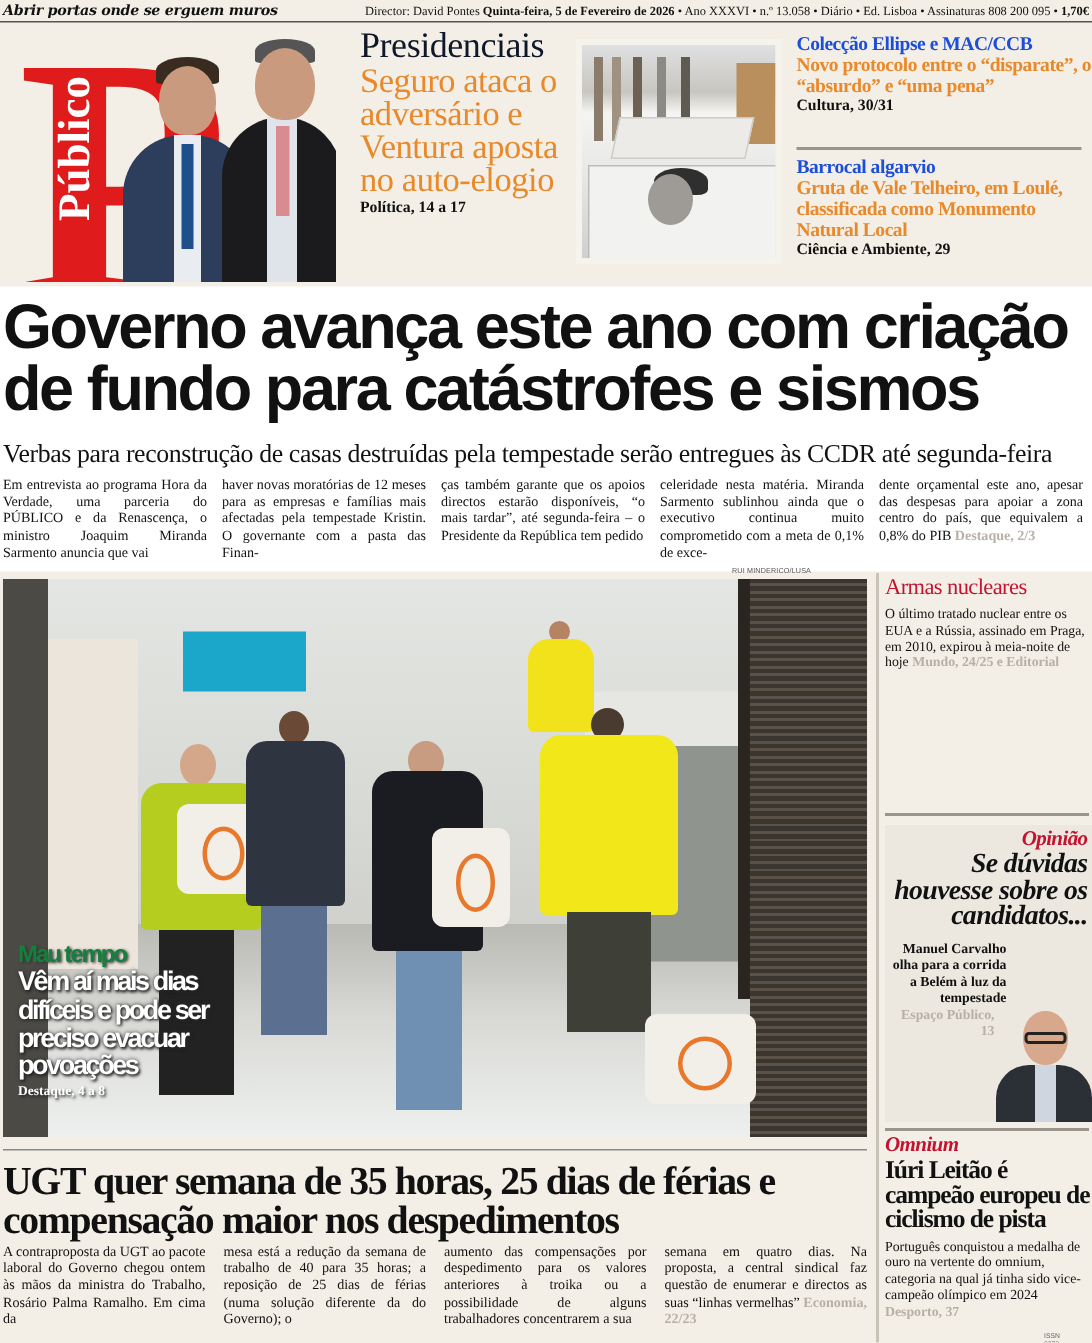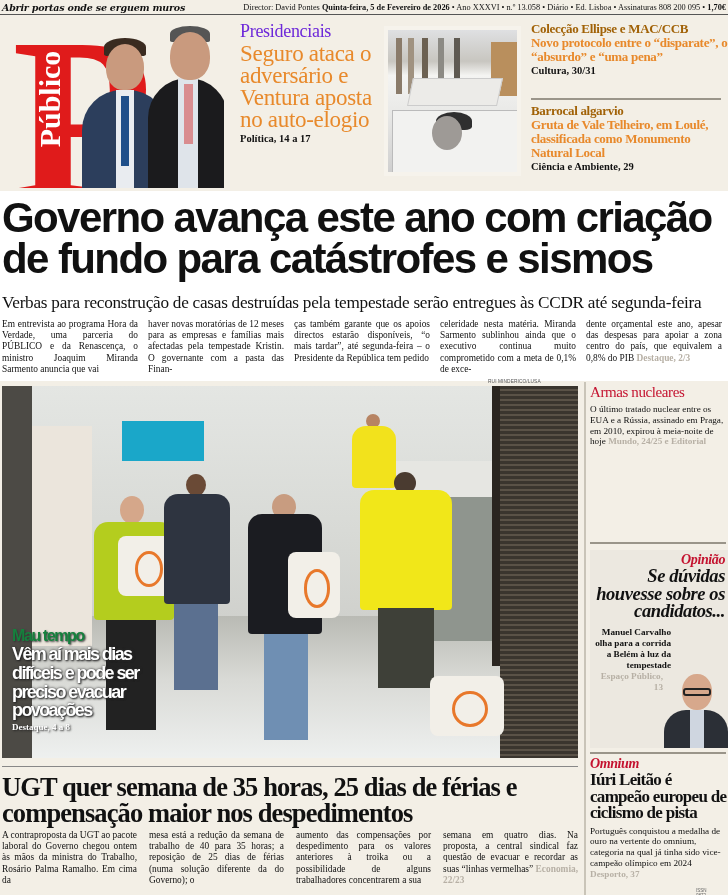--- a/index.html
+++ b/index.html
@@ -17,34 +17,34 @@
   .logo-word { position: absolute; left: 18px; top: 12px; width: 40px; height: 130px; display: flex; align-items: center; justify-content: center; }
   .logo-word span { display: block; transform: rotate(-90deg); color: #fff; font-family: "Liberation Serif", serif; font-weight: bold; font-size: 30px; white-space: nowrap; }
   .person { position: absolute; bottom: 0; }
   .person .head { position: absolute; border-radius: 50% 50% 45% 45%; background: #c99a7e; }
   .person .hair { position: absolute; border-radius: 50% 50% 10% 10%; }
   .person .suit { position: absolute; bottom: 0; border-radius: 40px 40px 0 0; }
   .person .shirt { position: absolute; }
   .person .tie { position: absolute; }
 
   .pres { position: absolute; left: 240px; top: 4px; width: 140px; }
-  .pres .kicker { font-family: "Liberation Serif", serif; color: #6d28d9; font-size: 18px; line-height: 23px; letter-spacing: -0.3px; }
+  .pres .kicker { font-family: "Liberation Serif", serif; color: #0f172a; font-size: 24px; line-height: 23px; letter-spacing: -0.3px; }
   .pres .title { font-family: "Liberation Serif", serif; color: #e8892b; font-size: 23px; line-height: 22px; letter-spacing: -0.3px; }
   .pres .ref { font-family: "Liberation Serif", serif; font-weight: bold; font-size: 10.5px; margin-top: 2px; }
 
   .art-photo { position: absolute; left: 384px; top: 10px; width: 137px; height: 150px; background: linear-gradient(180deg,#dfe0e2 0%,#c8c6c0 22%,#f4f4f2 32%,#e8e8e6 60%,#cfcfcf 100%); border: 4px solid #f6f3ec; overflow: hidden; }
   .art-photo .shelf { position: absolute; top: 8px; height: 56px; width: 6px; background: #8a7b6a; }
   .art-photo .canvas1 { position: absolute; left: 22px; top: 48px; width: 90px; height: 28px; background: #ecebe8; transform: skewX(-12deg); border: 1px solid #ccc; }
   .art-photo .canvas2 { position: absolute; left: 4px; top: 80px; width: 128px; height: 66px; background: #f2f2f0; border: 1px solid #bbb; }
   .art-photo .face { position: absolute; left: 44px; top: 86px; width: 30px; height: 34px; border-radius: 50%; background: #9e9a96; }
   .art-photo .facehair { position: absolute; left: 48px; top: 82px; width: 36px; height: 18px; border-radius: 50% 50% 20% 20%; background: #2f2f2f; }
   .art-photo .boxes { position: absolute; right: 0; top: 12px; width: 26px; height: 54px; background: #b98f5d; }
 
   .side-story { position: absolute; left: 531px; width: 197px; font-family: "Liberation Serif", serif; }
-  .side-story .kicker { color: #a16207; font-weight: bold; font-size: 13px; line-height: 14px; letter-spacing: -0.3px; }
+  .side-story .kicker { color: #1d4ed8; font-weight: bold; font-size: 13px; line-height: 14px; letter-spacing: -0.3px; }
   .side-story .title { color: #e8892b; font-weight: bold; font-size: 13px; line-height: 14px; letter-spacing: -0.3px; }
   .side-story .ref { font-weight: bold; font-size: 10.5px; margin-top: 1px; }
   .s1 { top: 6px; }
   .s2 { top: 88px; }
   .side-divider { position: absolute; left: 531px; top: 82px; width: 190px; height: 2px; background: #9a958a; }
 
   .lead { position: absolute; left: 0; top: 191px; width: 728px; height: 190px; background: #fff; }
   .lead-title { position: absolute; left: 2px; top: 6px; width: 724px; font-family: Liberation Sans, sans-serif; font-weight: bold; font-size: 42px; line-height: 41px; letter-spacing: -1.6px; }
   .lead-sub { position: absolute; left: 2px; top: 102px; width: 724px; font-family: "Liberation Serif", serif; font-size: 17.2px; line-height: 20px; letter-spacing: -0.25px; white-space: nowrap; }
   .lead-cols { position: absolute; left: 2px; top: 128px; width: 724px; display: flex; gap: 10px; }
@@ -260,15 +260,15 @@
   <div class="issn">ISSN 0872-1548</div>
 </div>
 
 <div class="bottom">
   <div class="bottom-rule"></div>
   <div class="bottom-title">UGT quer semana de 35 horas, 25 dias de férias e compensação maior nos despedimentos</div>
   <div class="bottom-cols">
     <div class="col">A contraproposta da UGT ao pacote laboral do Governo chegou ontem às mãos da ministra do Trabalho, Rosário Palma Ramalho. Em cima da</div>
     <div class="col">mesa está a redução da semana de trabalho de 40 para 35 horas; a reposição de 25 dias de férias (numa solução diferente da do Governo); o</div>
     <div class="col">aumento das compensações por despedimento para os valores anteriores à troika ou a possibilidade de alguns trabalhadores concentrarem a sua</div>
-    <div class="col"><span>semana em quatro dias. Na proposta, a central sindical faz questão de evacuar e recordar as suas “linhas vermelhas”</span> <span class="ref-grey">Economia, 22/23</span></div>
+    <div class="col"><span>semana em quatro dias. Na proposta, a central sindical faz questão de enumerar e directos as suas “linhas vermelhas”</span> <span class="ref-grey">Economia, 22/23</span></div>
   </div>
 </div>
 
 </body></html>

